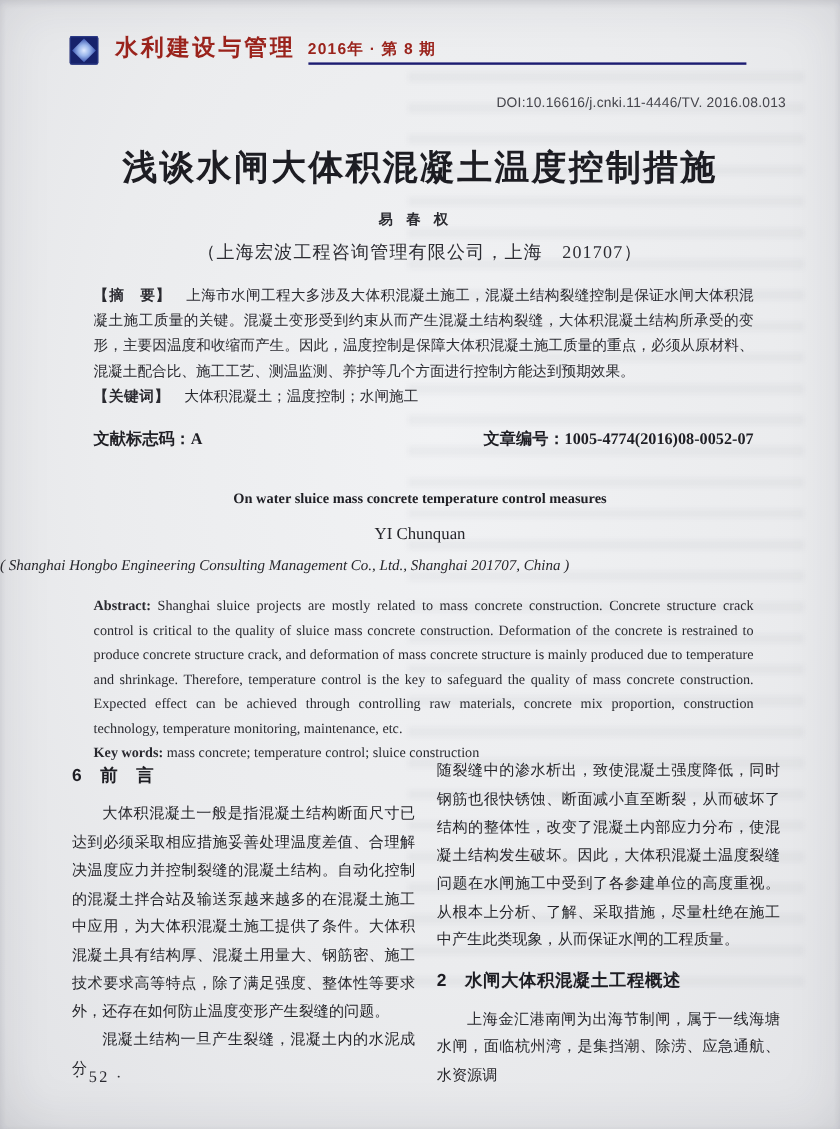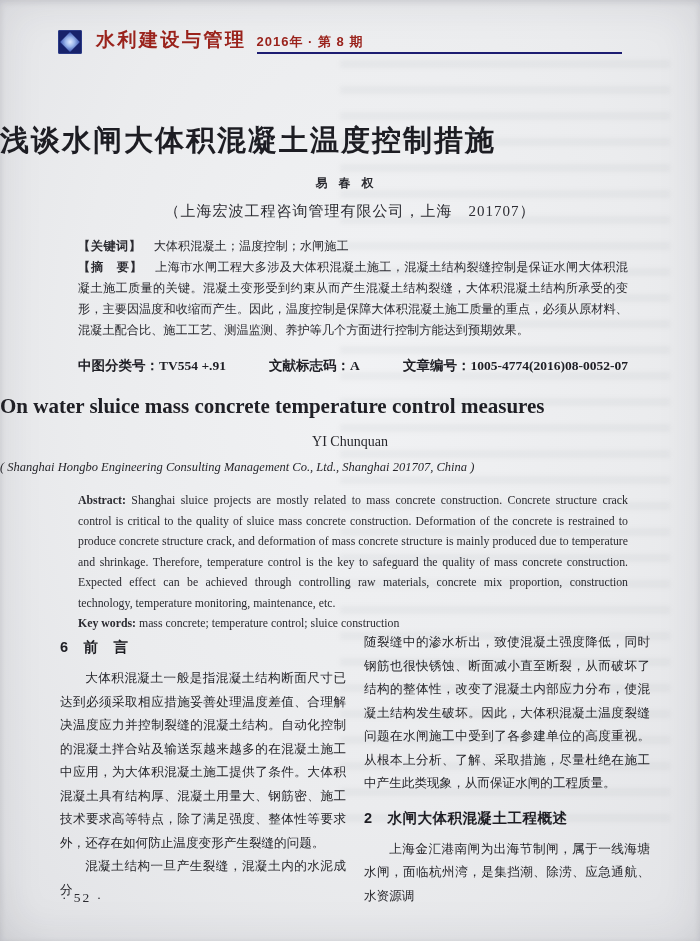--- a/index.html
+++ b/index.html
@@ -50,39 +50,39 @@
   }
   
   .doi {
     position:absolute; top:80px; right:45px;
     font-family:"Liberation Sans", sans-serif;
     font-size:11.5px; color:#45454c; letter-spacing:0.2px;
   }
   
   .front { position:absolute; top:122px; left:0; right:0; }
   .title-cn {
-    text-align:left; font-size:29px; font-weight:bold; color:#1d1d23;
+    text-align:center; font-size:29px; font-weight:bold; color:#1d1d23;
     letter-spacing:2px; line-height:36px;
   }
   .author-cn {
     text-align:center; margin-top:15px; font-size:12px; font-weight:bold;
     letter-spacing:11px; color:#2a2a30; line-height:20px;
   }
   .affil-cn {
     text-align:center; margin-top:9px; font-size:15px; letter-spacing:1px;
     color:#2c2c32; line-height:19px;
   }
   .abs-block { margin:15px 72px 0 78px; }
   .abs-block p { font-size:12.2px; line-height:21px; text-align:justify; color:#2a2a30; }
   .lab { font-family:"Liberation Sans", sans-serif; font-weight:bold; letter-spacing:0.5px; }
   .meta-row {
     margin:16px 72px 0 78px; display:flex; justify-content:space-between;
     font-weight:bold; font-size:13.5px; color:#1f1f25; white-space:nowrap;
   }
-  .en-title { margin-top:19px; font-size:21px; font-weight:bold; color:#202026; }
+  .en-title { text-align:center; margin-top:33px; font-size:12px; font-weight:bold; color:#202026; }
   .en-author { text-align:center; margin-top:15px; font-size:14px; }
   .en-affil { text-align:left; margin-top:10px; font-size:12.5px; font-style:italic; }
   .en-abs { margin:15px 72px 0 78px; }
   .en-abs p { font-size:11.8px; line-height:20.5px; text-align:justify; color:#2a2a30; }
   .en-abs .elab { font-weight:bold; }
   
   .body-cols {
     position:absolute; top:631px; left:60px; right:50px;
     display:flex; gap:18px;
   }
@@ -103,33 +103,33 @@
   <div class="bleed"></div>
 
   <div class="jheader">
     <span class="logo"></span>
     <span class="jname">水利建设与管理</span>
     <span class="issue-wrap">
       <span class="issue">2016年 · 第 8 期</span>
     </span>
   </div>
 
+  <div class="doi">DOI:10.16616/j.cnki.11-4446/TV. 2016.08.013</div>
 
   <div class="front">
     <div class="title-cn">浅谈水闸大体积混凝土温度控制措施</div>
     <div class="author-cn">易春权</div>
     <div class="affil-cn">（上海宏波工程咨询管理有限公司，上海　201707）</div>
 
     <div class="abs-block">
+      <p><span class="lab">【摘　要】</span>　<span>上海市水闸工程大多涉及大体积混凝土施工，混凝土结构裂缝控制是保证水闸大体积混凝土施工质量的关键。混凝土变形受到约束从而产生混凝土结构裂缝，大体积混凝土结构所承受的变形，主要因温度和收缩而产生。因此，温度控制是保障大体积混凝土施工质量的重点，必须从原材料、混凝土配合比、施工工艺、测温监测、养护等几个方面进行控制方能达到预期效果。</span></p>
       <p><span class="lab">【关键词】</span>　<span>大体积混凝土；温度控制；水闸施工</span></p>
-      <p><span class="lab">【摘　要】</span>　<span>上海市水闸工程大多涉及大体积混凝土施工，混凝土结构裂缝控制是保证水闸大体积混凝土施工质量的关键。混凝土变形受到约束从而产生混凝土结构裂缝，大体积混凝土结构所承受的变形，主要因温度和收缩而产生。因此，温度控制是保障大体积混凝土施工质量的重点，必须从原材料、混凝土配合比、施工工艺、测温监测、养护等几个方面进行控制方能达到预期效果。</span></p>
     </div>
 
     <div class="meta-row">
-      <span>中图分类号：TV554 +.91</span>
       <span>文献标志码：A</span>
       <span>文章编号：1005-4774(2016)08-0052-07</span>
     </div>
 
     <div class="en-title">On water sluice mass concrete temperature control measures</div>
     <div class="en-author">YI Chunquan</div>
     <div class="en-affil">( Shanghai Hongbo Engineering Consulting Management Co., Ltd., Shanghai 201707, China )</div>
 
     <div class="en-abs">
       <p><span class="elab">Abstract:</span> <span>Shanghai sluice projects are mostly related to mass concrete construction. Concrete structure crack control is critical to the quality of sluice mass concrete construction. Deformation of the concrete is restrained to produce concrete structure crack, and deformation of mass concrete structure is mainly produced due to temperature and shrinkage. Therefore, temperature control is the key to safeguard the quality of mass concrete construction. Expected effect can be achieved through controlling raw materials, concrete mix proportion, construction technology, temperature monitoring, maintenance, etc.</span></p>

